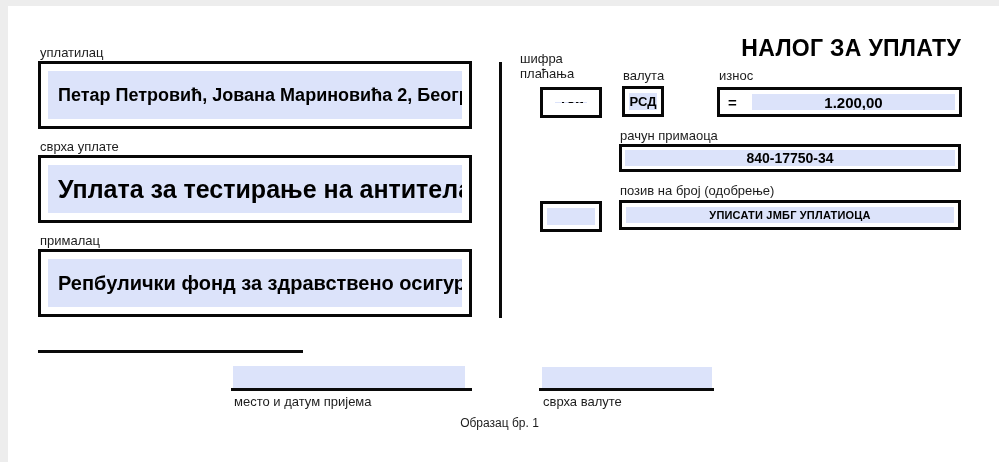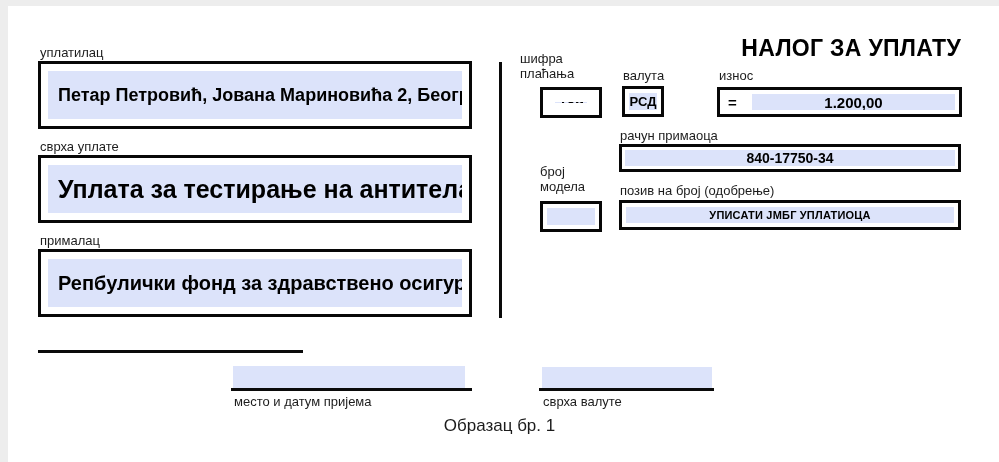--- a/index.html
+++ b/index.html
@@ -29,21 +29,21 @@
 
   
   .line-stamp    { left:38px;  top:350px; width:265px; height:3px; }
   .lbl-stamp     { left:40px;  top:356px; }
   .field-place   { left:233px; top:366px; width:232px; height:22px; background:#dce3fa; }
   .line-place    { left:231px; top:388px; width:241px; height:3px; }
   .lbl-place     { left:234px; top:394px; }
   .field-vdate   { left:542px; top:367px; width:170px; height:21px; background:#dce3fa; }
   .line-vdate    { left:539px; top:388px; width:175px; height:3px; }
   .lbl-vdate     { left:543px; top:394px; }
-  .footer-note   { left:0; right:0; top:416px; text-align:center; font-size:17px; color:#1c1c1c; }
+  .footer-note   { left:0; right:0; top:416px; text-align:center; font-size:12px; color:#1c1c1c; }
 
   
   .vdivider { left:499px; top:62px; width:3px; height:256px; background:#0a0a0a; }
 
   
   .form-title { left:700px; top:35px; width:261px; text-align:right; font-size:23px; font-weight:bold; letter-spacing:0.3px; white-space:nowrap; }
   .lbl-code   { left:520px; top:52px; width:62px; }
   .box-code   { left:540px; top:87px; width:62px; height:31px; padding:12px; }
   .box-code .fill { font-size:15px; font-weight:bold; }
   .lbl-curr   { left:623px; top:68px; }
@@ -102,21 +102,20 @@
   <div class="abs fbox box-amount">
     <span class="eq-sign">=</span>
     <div class="fill center">1.200,00</div>
   </div>
 
   <div class="abs lbl lbl-account">рачун примаоца</div>
   <div class="abs fbox box-account">
     <div class="fill center">840-17750-34</div>
   </div>
 
-  <div class="abs lbl2 lbl-model">број модела</div>
   <div class="abs fbox box-model">
     <div class="fill center"></div>
   </div>
 
   <div class="abs lbl lbl-ref">позив на број (одобрење)</div>
   <div class="abs fbox box-ref">
     <div class="fill center">УПИСАТИ ЈМБГ УПЛАТИОЦА</div>
   </div>
 
   <div class="abs hline line-stamp"></div>

